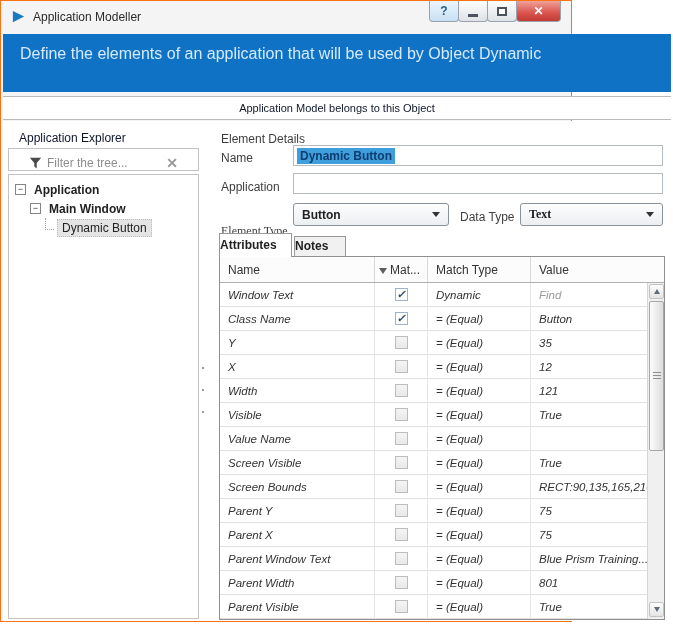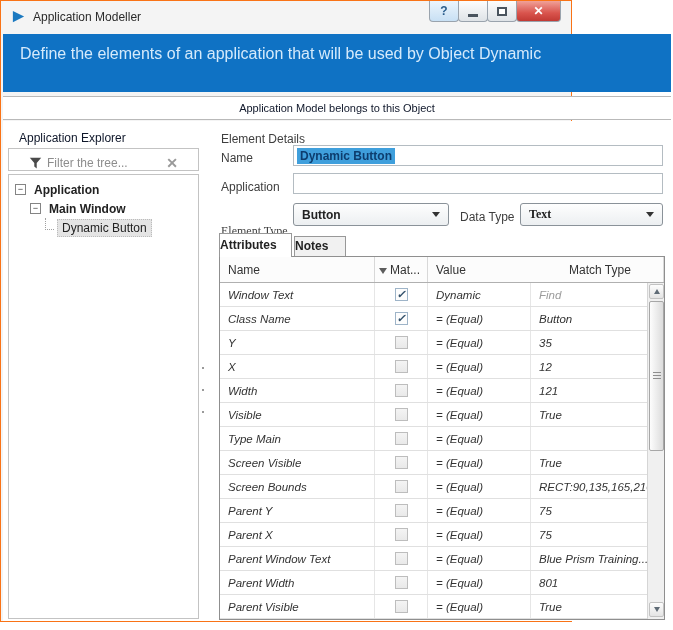--- a/index.html
+++ b/index.html
@@ -190,22 +190,22 @@
       <span class="dd-arrow"></span>
     </div>
 
     <div class="tab active">Attributes</div>
     <div class="tab inactive">Notes</div>
 
     <div class="attr-table">
       <div class="t-head">
         <div class="hc hc-name">Name</div>
         <div class="hc hc-mat"><span class="hdr-tri"></span><span>Mat...</span></div>
+        <div class="hc hc-match">Match Type</div>
         <div class="hc hc-value">Value</div>
-        <div class="hc hc-match">Match Type</div>
       </div>
       <div class="t-body">
           <div class="t-row">
             <div class="c c-name">Window Text</div>
             <div class="c c-mat">
               <span class="checkbox">✓</span>
             </div>
             <div class="c c-match">Dynamic</div>
             <div class="c c-value muted">Find</div>
           </div>
@@ -243,21 +243,21 @@
           </div>
           <div class="t-row">
             <div class="c c-name">Visible</div>
             <div class="c c-mat">
               <span class="checkbox unchecked"></span>
             </div>
             <div class="c c-match">=  (Equal)</div>
             <div class="c c-value">True</div>
           </div>
           <div class="t-row">
-            <div class="c c-name">Type Main</div>
+            <div class="c c-name">Value Name</div>
             <div class="c c-mat">
               <span class="checkbox unchecked"></span>
             </div>
             <div class="c c-match">=  (Equal)</div>
             <div class="c c-value"></div>
           </div>
           <div class="t-row">
             <div class="c c-name">Screen Visible</div>
             <div class="c c-mat">
               <span class="checkbox unchecked"></span>

